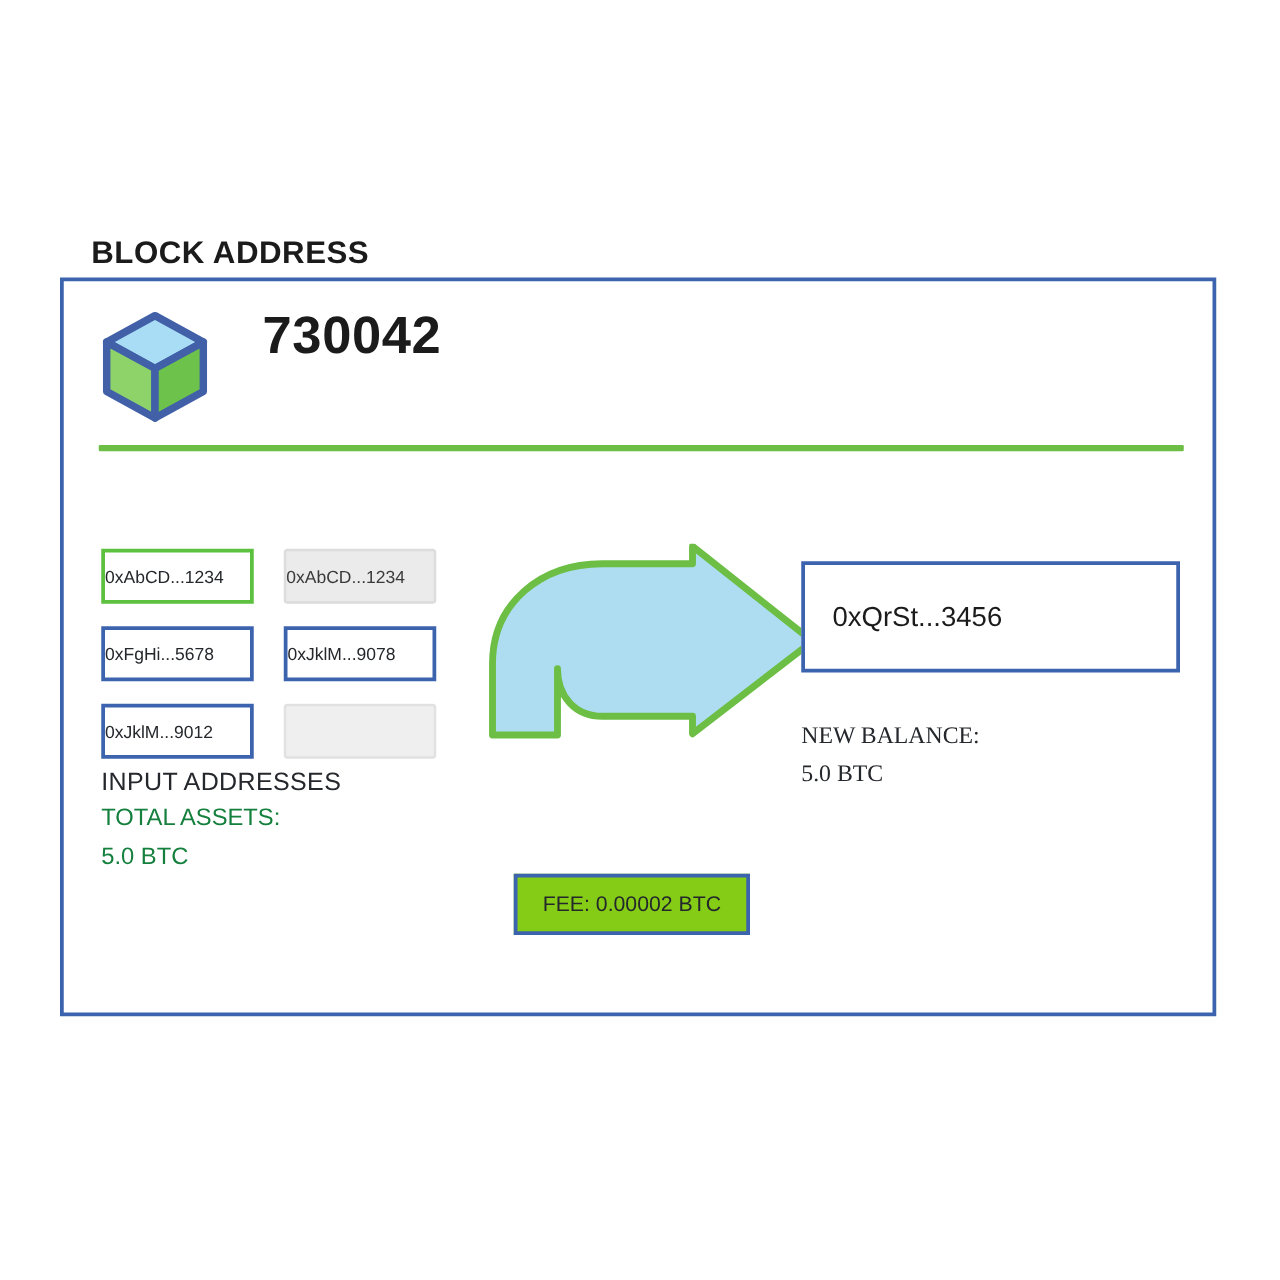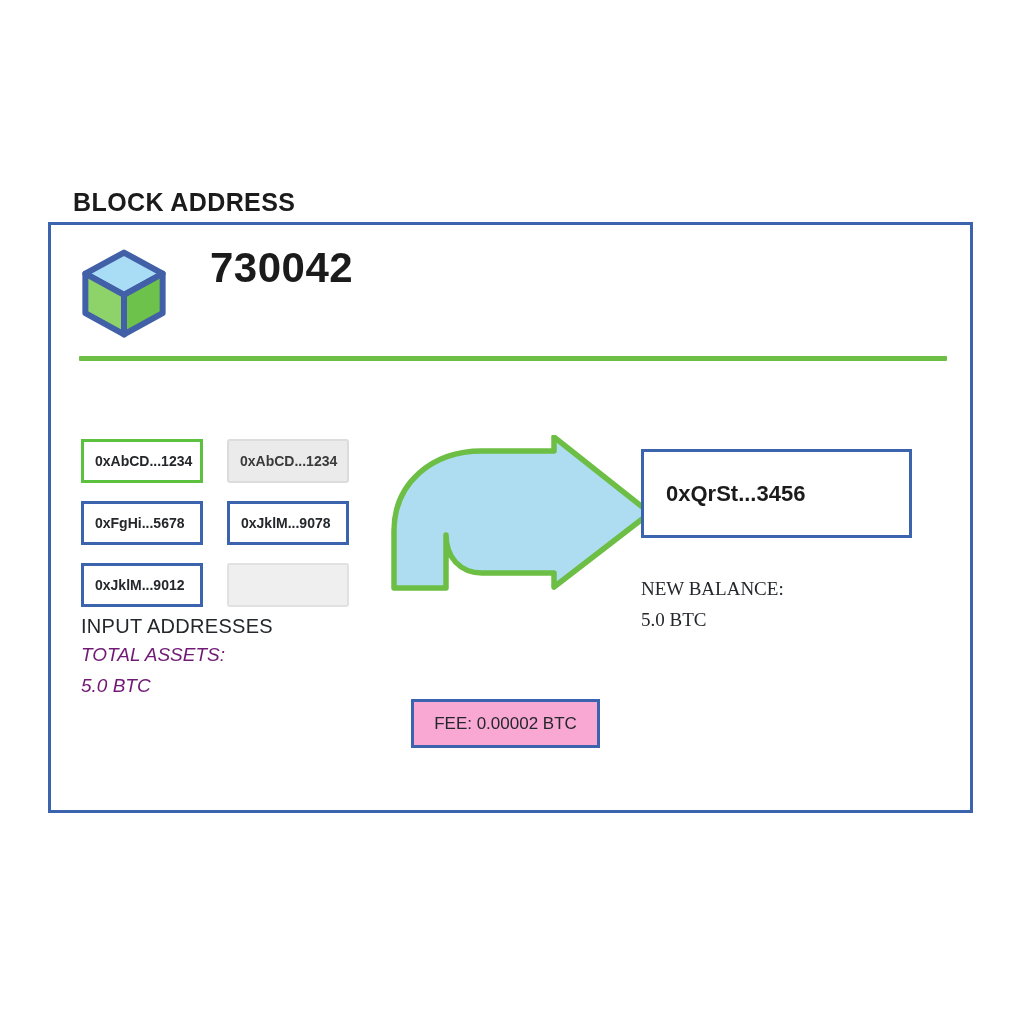--- a/index.html
+++ b/index.html
@@ -92,27 +92,25 @@
     display: grid;
     grid-template-columns: 122px 122px;
     grid-column-gap: 24px;
     grid-row-gap: 18px;
   }
   .addr-chip {
     box-sizing: border-box;
     height: 44px;
     display: flex;
     align-items: center;
-    padding-left: 11px;
     font-size: 14px;
     color: #24272b;
     background: #ffffff;
     white-space: nowrap;
     overflow: hidden;
-    font-weight: bold;
   }
   .addr-chip.blue   { border: 3px solid #3c63ae; }
   .addr-chip.green  { border: 3px solid #5cc13f; }
   .addr-chip.muted  {
     border: 2px solid #dcdcdc;
     background: #ebebeb;
     color: #3a3a3a;
     border-radius: 3px;
   }
   .addr-chip.empty  {
@@ -120,24 +118,23 @@
     background: #efefef;
     border-radius: 3px;
   }
 
   
   #total-assets {
     position: absolute;
     left: 30px;
     top: 415px;
     font-size: 19px;
-    color: #701a75;
+    color: #15803d;
     line-height: 1.62;
     white-space: nowrap;
-    font-style: italic;
   }
 
   
   #sweep-arrow {
     position: absolute;
     left: 337px;
     top: 210px;
     width: 270px;
     height: 160px;
   }
@@ -162,44 +159,44 @@
 
   
   #fee-box {
     position: absolute;
     left: 360px;
     top: 474px;
     width: 189px;
     height: 49px;
     box-sizing: border-box;
     border: 3px solid #3c63ae;
-    background: #f9a8d4;
+    background: #84cc16;
     display: flex;
     align-items: center;
     justify-content: center;
     font-size: 17px;
     color: #24272b;
     white-space: nowrap;
   }
 
   
   #output-box {
     position: absolute;
     left: 590px;
     top: 224px;
-    width: 271px;
+    width: 303px;
     height: 89px;
     box-sizing: border-box;
     border: 3px solid #3c63ae;
     background: #ffffff;
     display: flex;
     align-items: center;
     padding-left: 22px;
     font-size: 22px;
-    font-weight: bold;
+    font-weight: normal;
     color: #1b1b1b;
     white-space: nowrap;
   }
   #new-balance {
     position: absolute;
     left: 590px;
     top: 349px;
     font-size: 19px;
     color: #24272b;
     line-height: 1.62;

